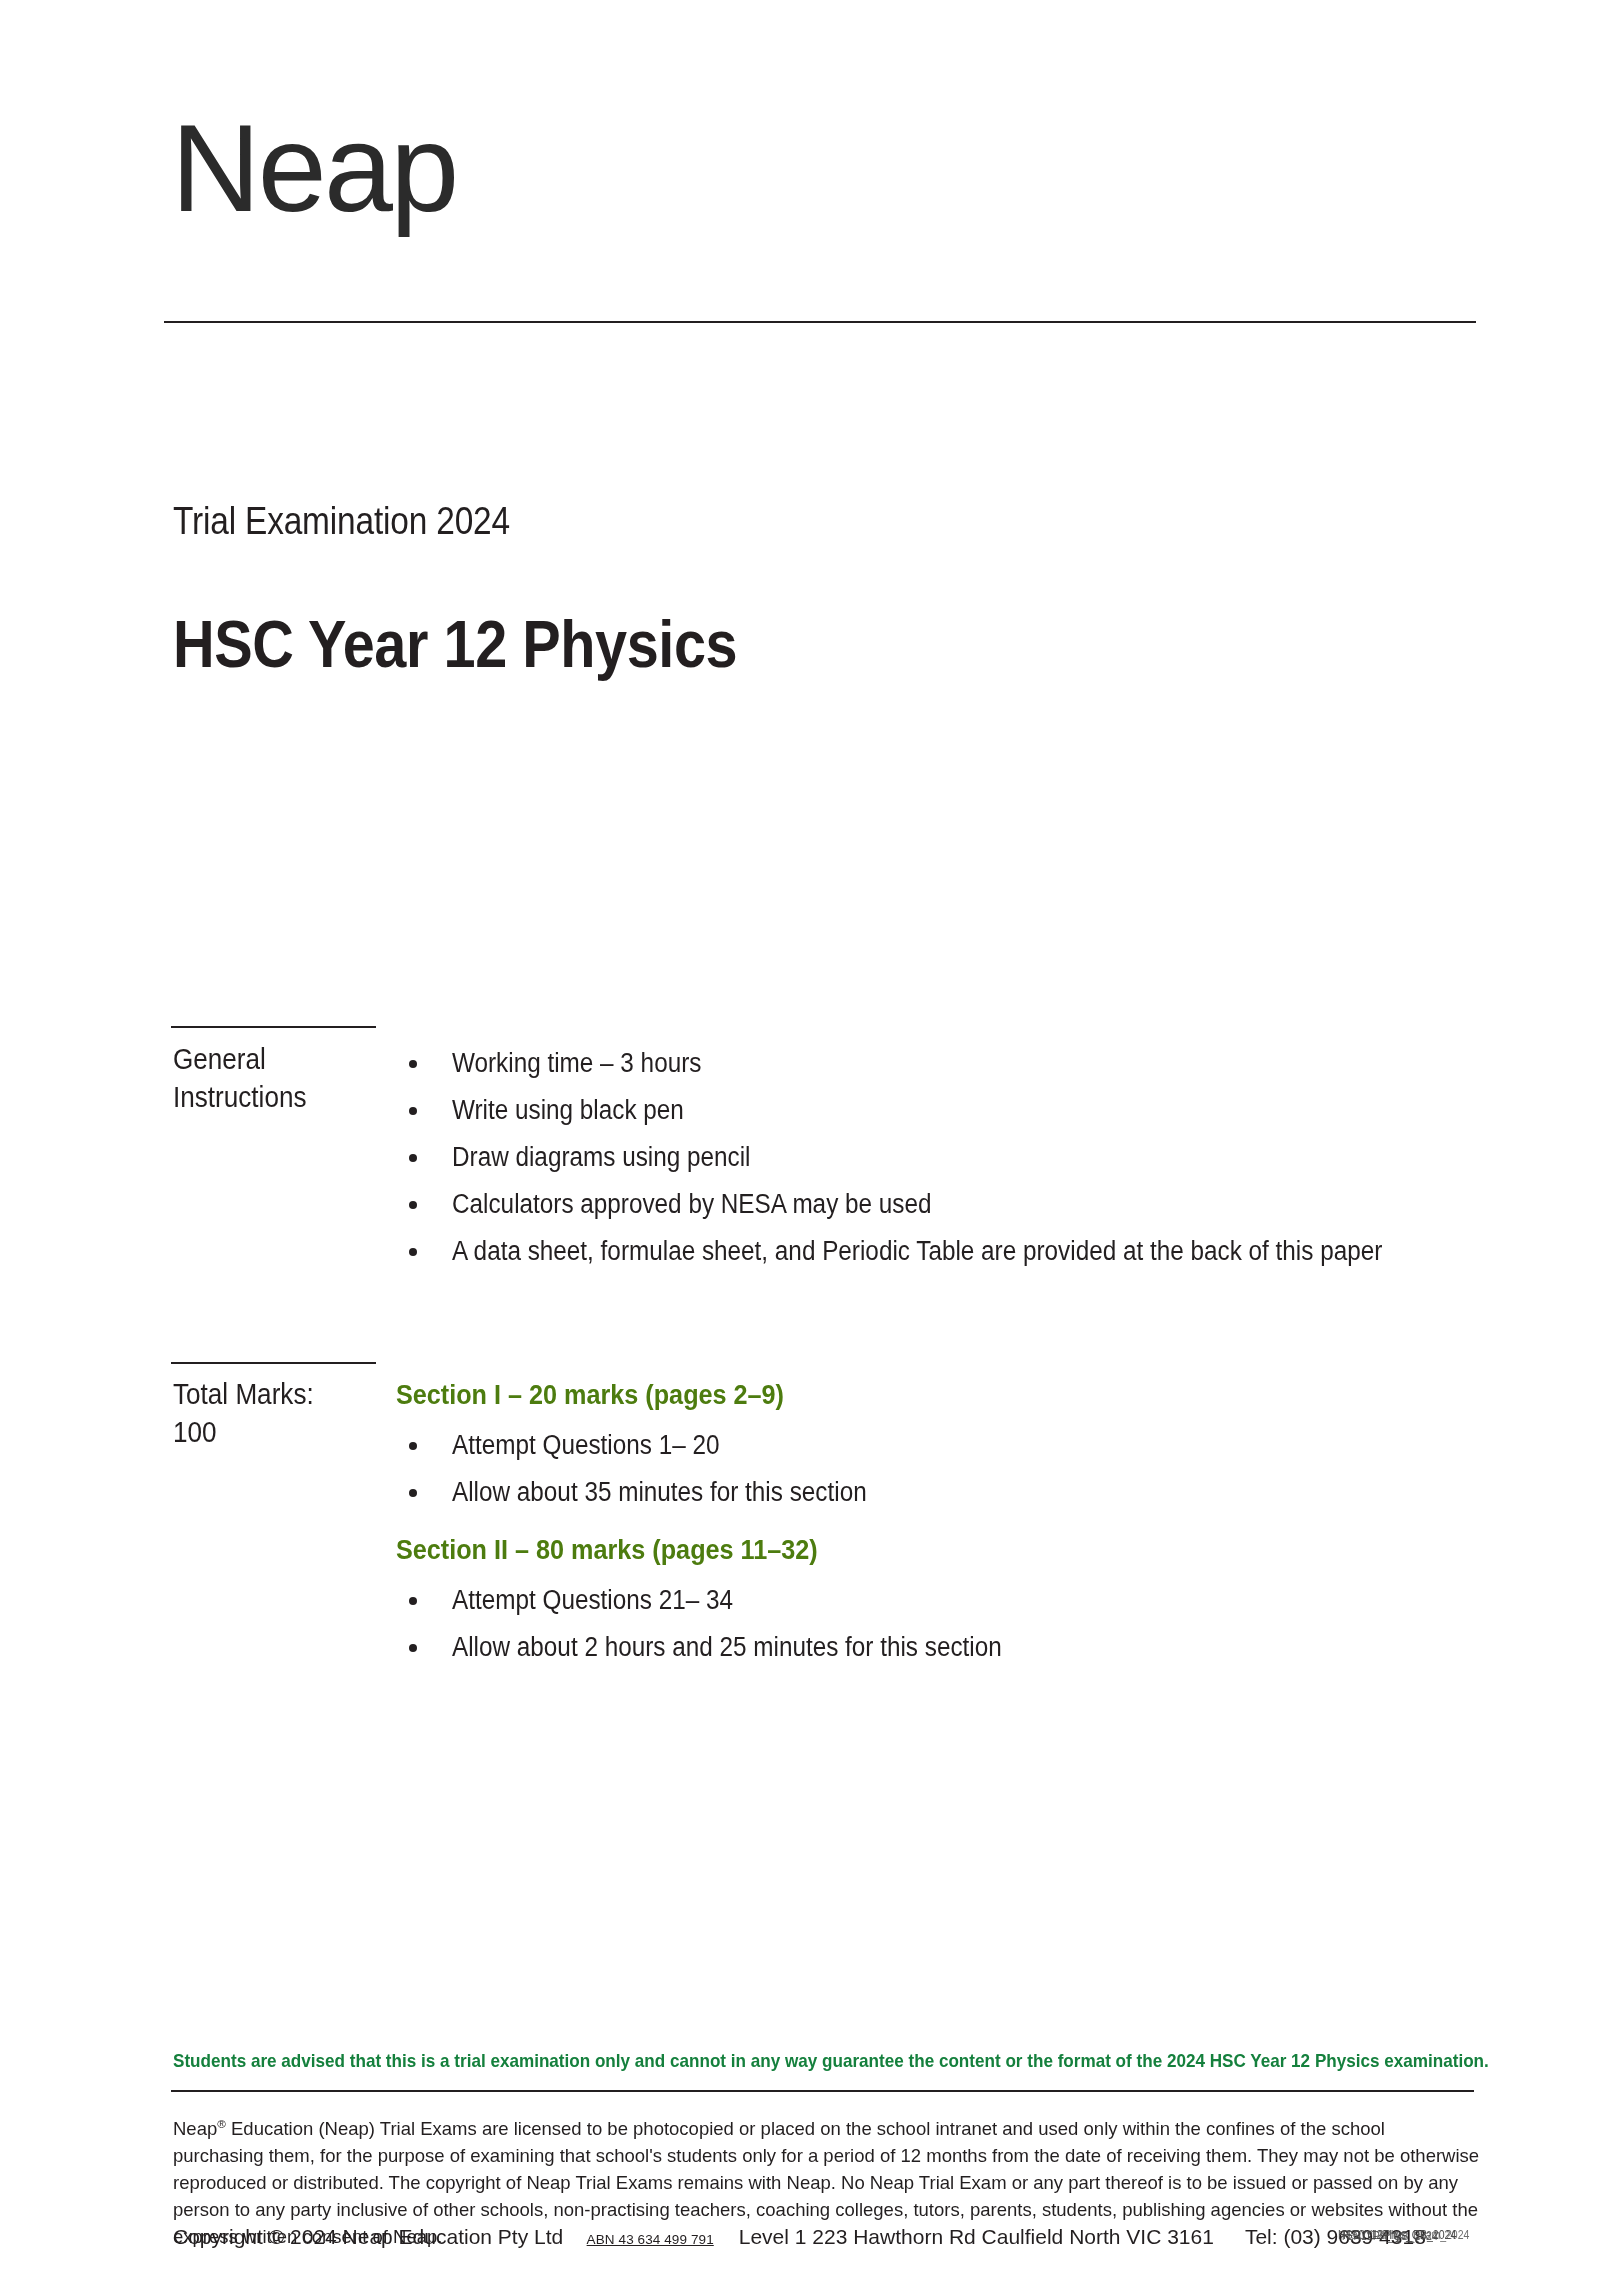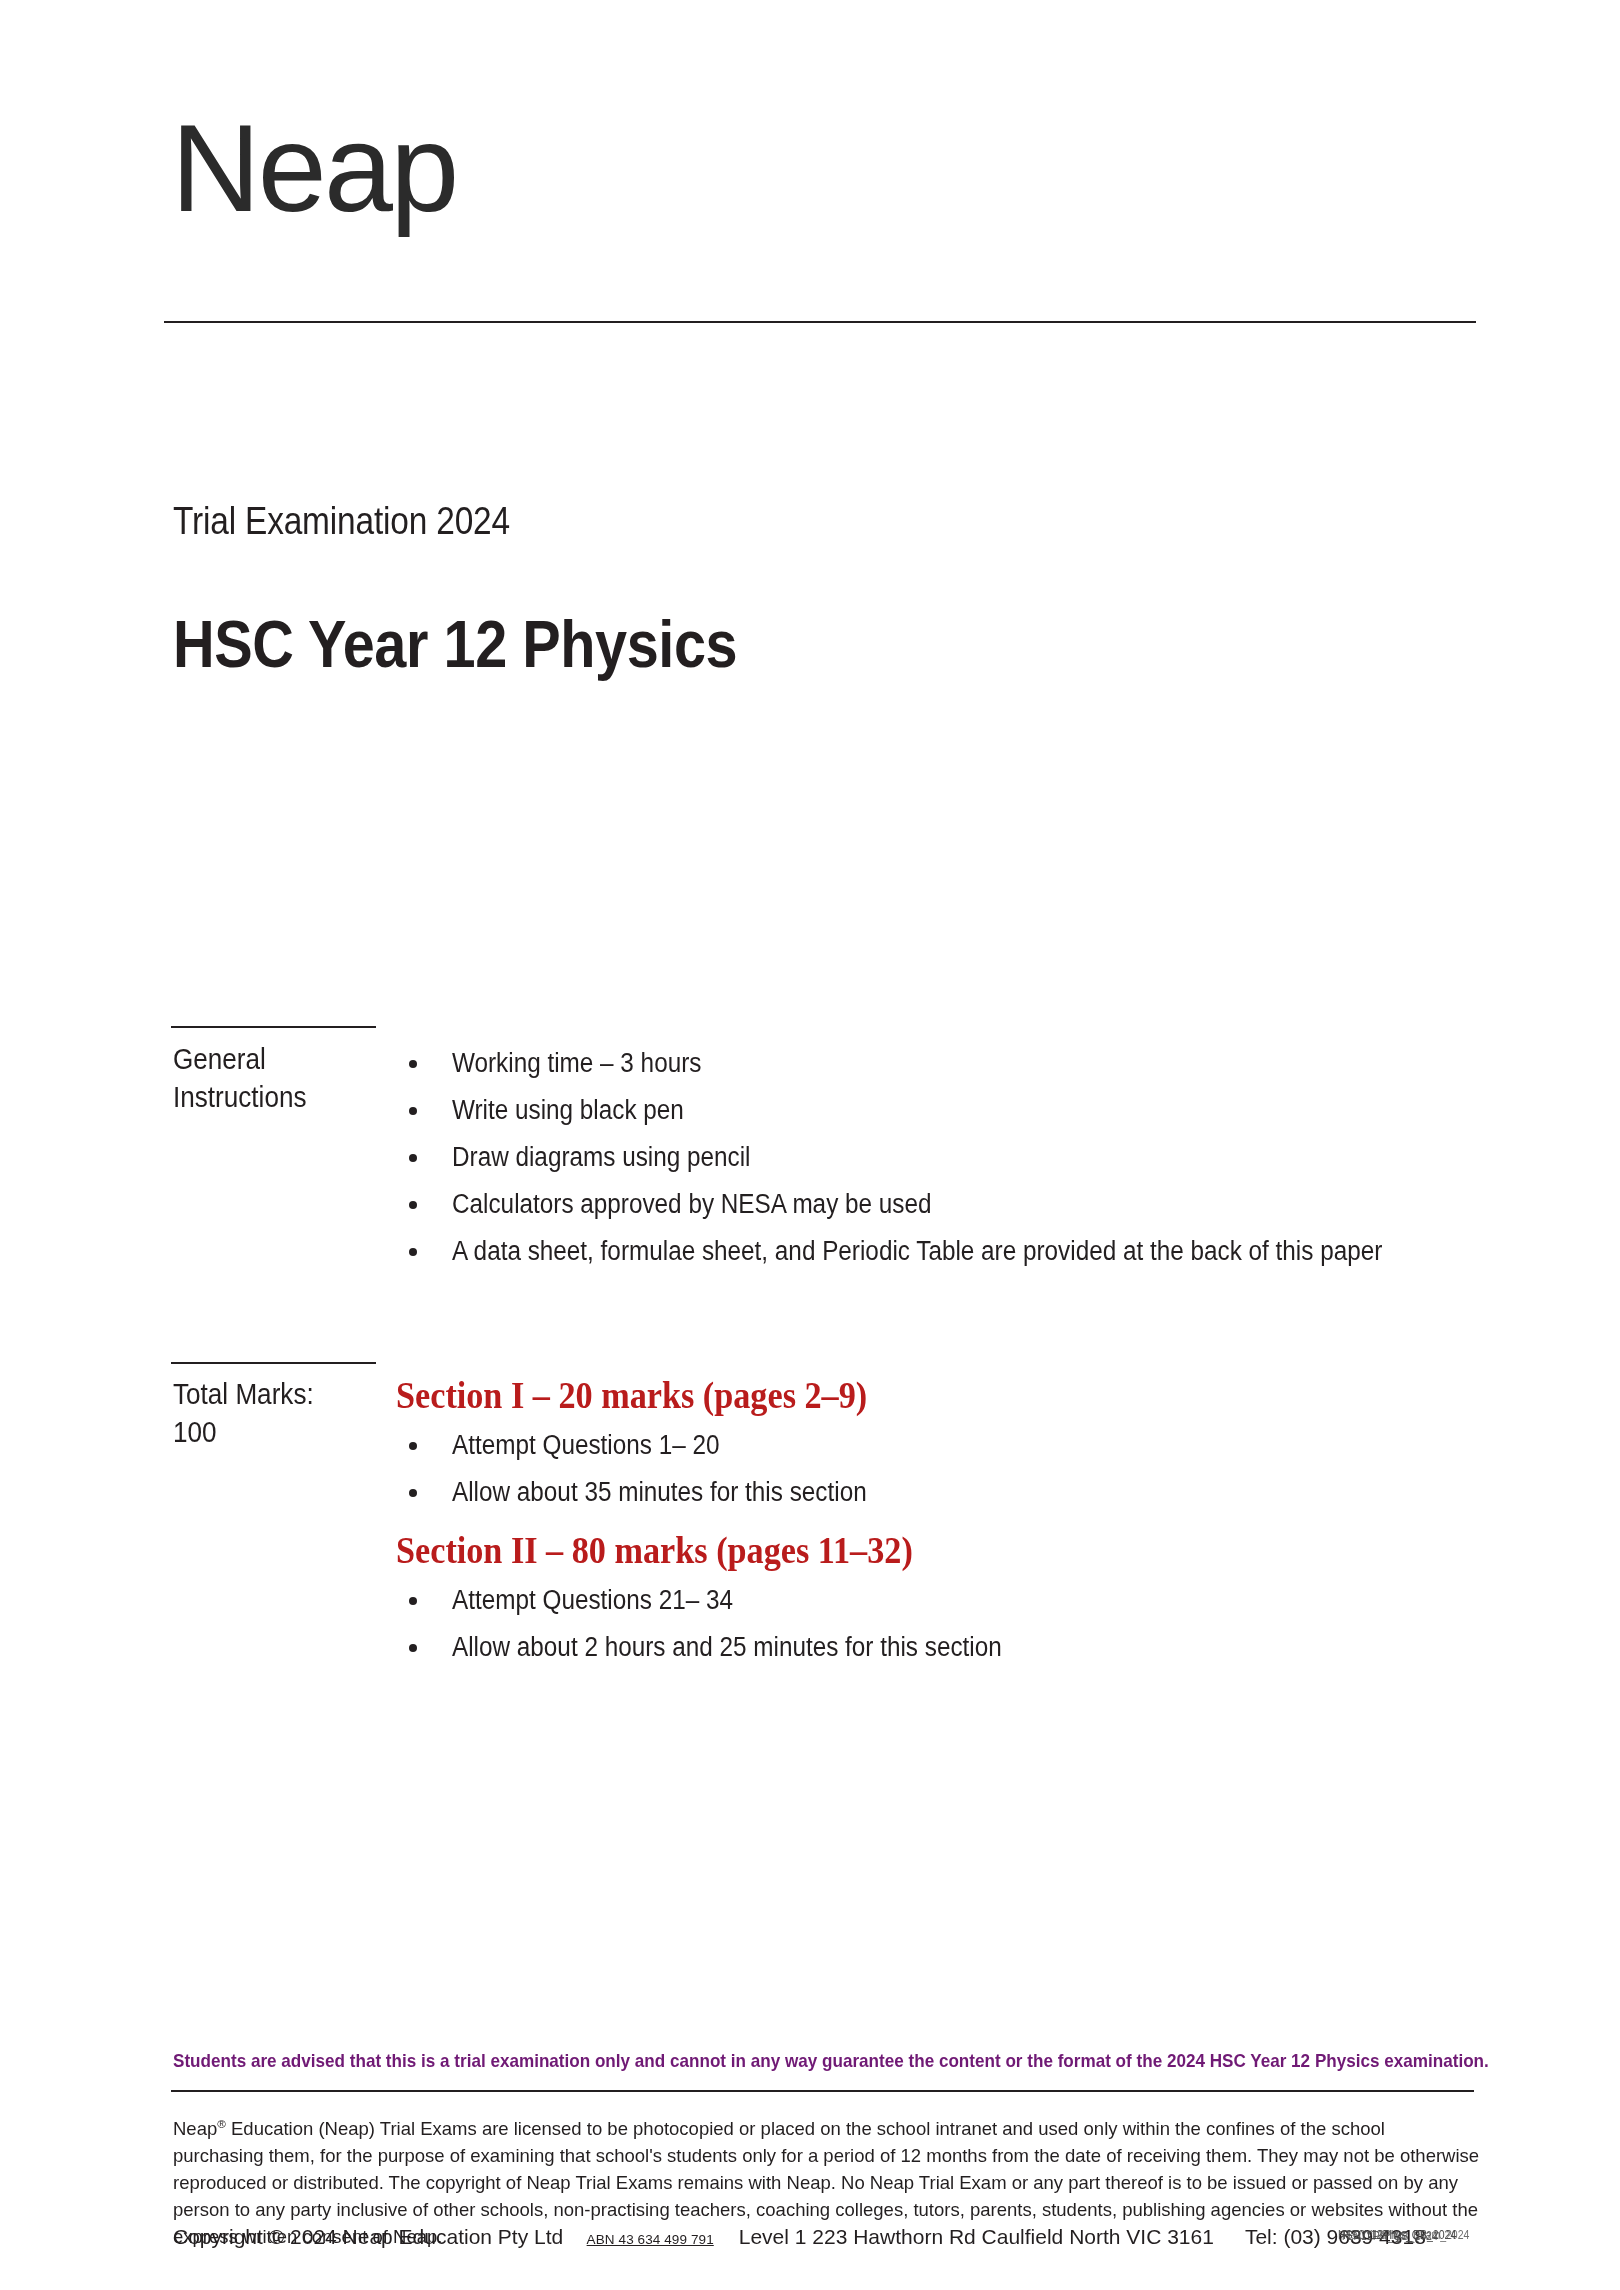--- a/index.html
+++ b/index.html
@@ -146,44 +146,44 @@
   
   .section-block {
     position: absolute;
     left: 396px;
     width: 1080px;
   }
   .section-1 { top: 1375px; }
   .section-2 { top: 1530px; }
 
   .section-heading {
-    font-family: Liberation Serif, serif;
-    font-size: 38px;
+    font-family: Liberation Sans, sans-serif;
+    font-size: 28px;
     line-height: 40px;
     font-weight: 700;
-    color: #b91c1c;
+    color: #4d7c0f;
     margin-bottom: 7.2px;
   }
   .section-heading span {
     display: inline-block;
     transform: scaleX(0.9);
     transform-origin: left center;
     white-space: nowrap;
   }
 
   
   .footer-advisory {
     position: absolute;
     left: 173px;
     top: 2050px;
     width: 1305px;
     font-family: "Liberation Sans Narrow", "Liberation Sans", sans-serif;
     font-size: 19px;
     font-weight: 700;
-    color: #701a75;
+    color: #15803d;
     white-space: nowrap;
   }
   .footer-advisory span {
     display: inline-block;
     transform: scaleX(0.9);
     transform-origin: left center;
   }
 
   .footer-license {
     position: absolute;

